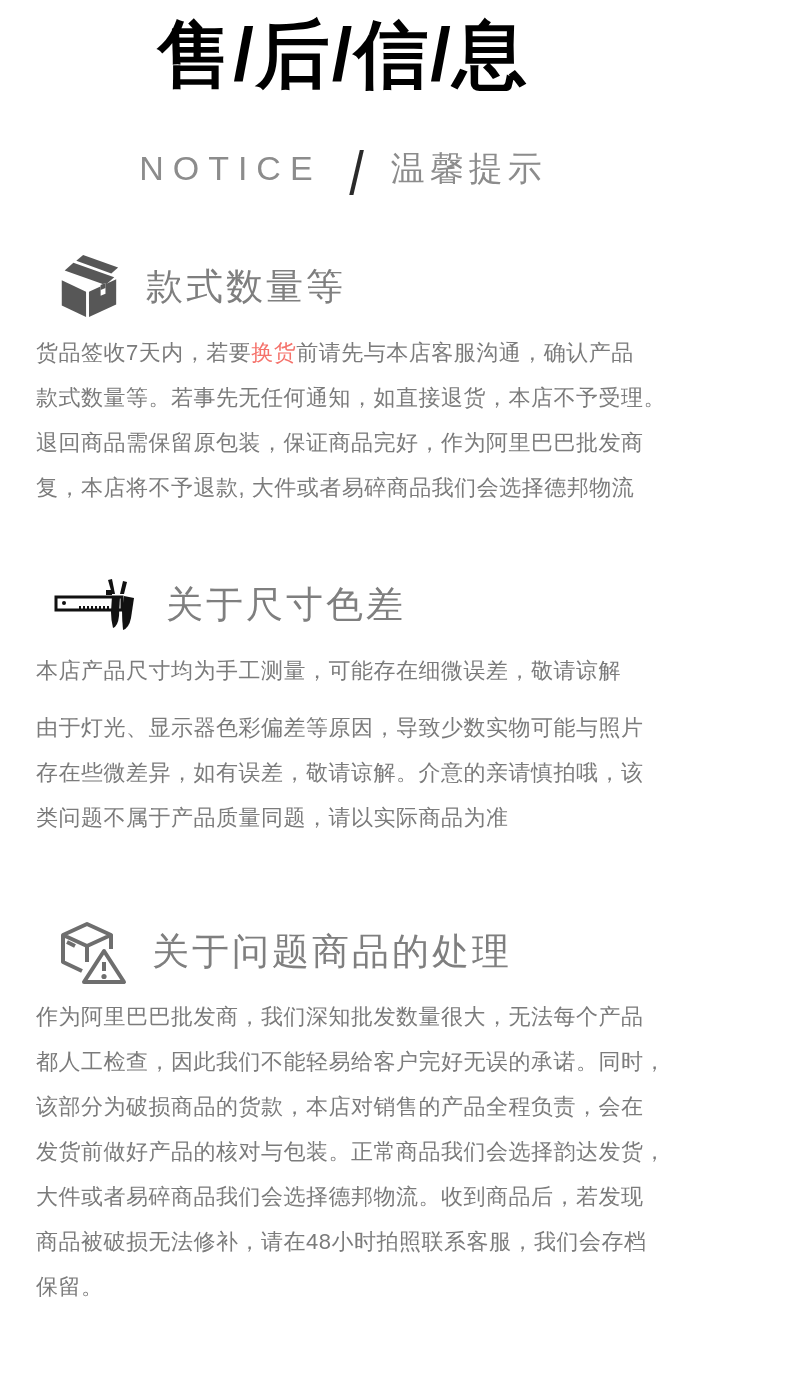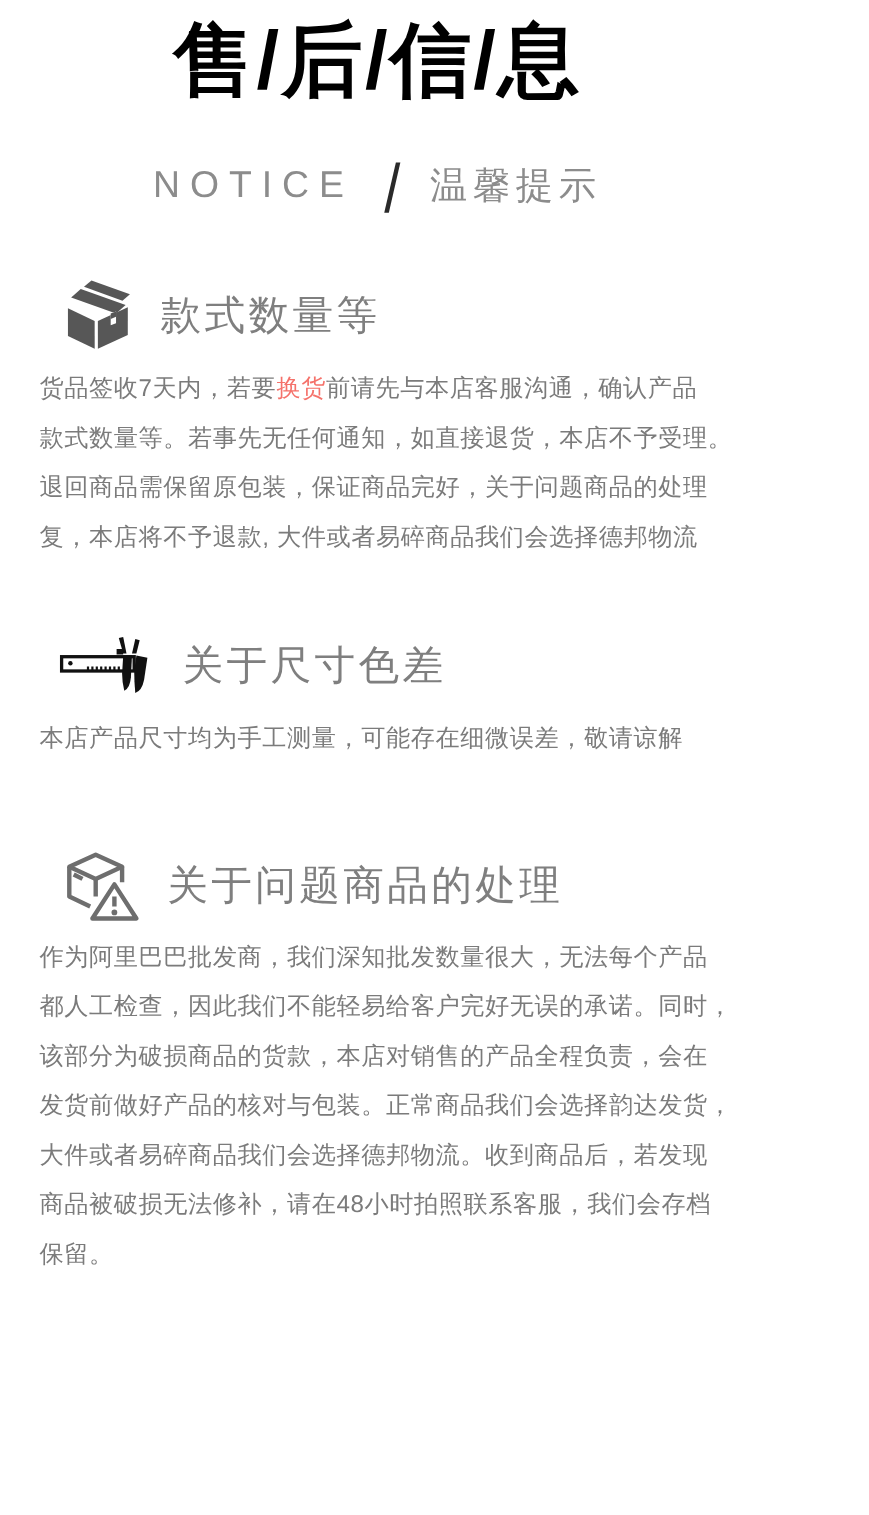--- a/index.html
+++ b/index.html
@@ -117,21 +117,21 @@
               <polygon points="48,31 53,29 53,40 48,42" fill="#fff"></polygon>
               <polygon points="48,31 53,29 53,34 48,36" fill="#575757"></polygon>
             </svg>
           </span>
           <h2 class="section-heading">款式数量等</h2>
         </div>
         <div class="section-body">
           <div class="para">
             <div class="line"><span>货品签收7天内，若要</span><span class="accent">换货</span><span>前请先与本店客服沟通，确认产品</span></div>
             <div class="line"><span>款式数量等。若事先无任何通知，如直接退货，本店不予受理。</span></div>
-            <div class="line"><span>退回商品需保留原包装，保证商品完好，关于问题商品的处理</span></div>
+            <div class="line"><span>退回商品需保留原包装，保证商品完好，作为阿里巴巴批发商</span></div>
             <div class="line"><span>复，本店将不予退款, 大件或者易碎商品我们会选择德邦物流</span></div>
           </div>
         </div>
       </section>
       <section class="sec-size-color">
         <div class="section-header">
           <span class="icon-wrap">
             <svg width="88" height="58" viewBox="0 0 88 58">
               <g stroke="#111111" fill="none">
                 <rect x="2" y="21" width="66" height="13" stroke-width="3" fill="#fff"></rect>
@@ -154,20 +154,25 @@
                 <path d="M66,18 L69,5 L73,6 L70,18 Z"></path>
                 <rect x="52" y="14" width="6" height="5"></rect>
               </g>
             </svg>
           </span>
           <h2 class="section-heading">关于尺寸色差</h2>
         </div>
         <div class="section-body">
           <div class="para">
             <div class="line"><span>本店产品尺寸均为手工测量，可能存在细微误差，敬请谅解</span></div>
+          </div>
+          <div class="para">
+            <div class="line"><span>由于灯光、显示器色彩偏差等原因，导致少数实物可能与照片</span></div>
+            <div class="line"><span>存在些微差异，如有误差，敬请谅解。介意的亲请慎拍哦，该</span></div>
+            <div class="line"><span>类问题不属于产品质量同题，请以实际商品为准</span></div>
           </div>
         </div>
       </section>
       <section class="sec-problem-goods">
         <div class="section-header">
           <span class="icon-wrap">
             <svg width="74" height="68" viewBox="0 0 74 68">
               <g fill="none" stroke="#6e6e6e" stroke-width="4" stroke-linejoin="round">
                 <polygon points="9,17 33,6 57,17 33,28"></polygon>
                 <path d="M9,17 L9,44 L28,53"></path>

